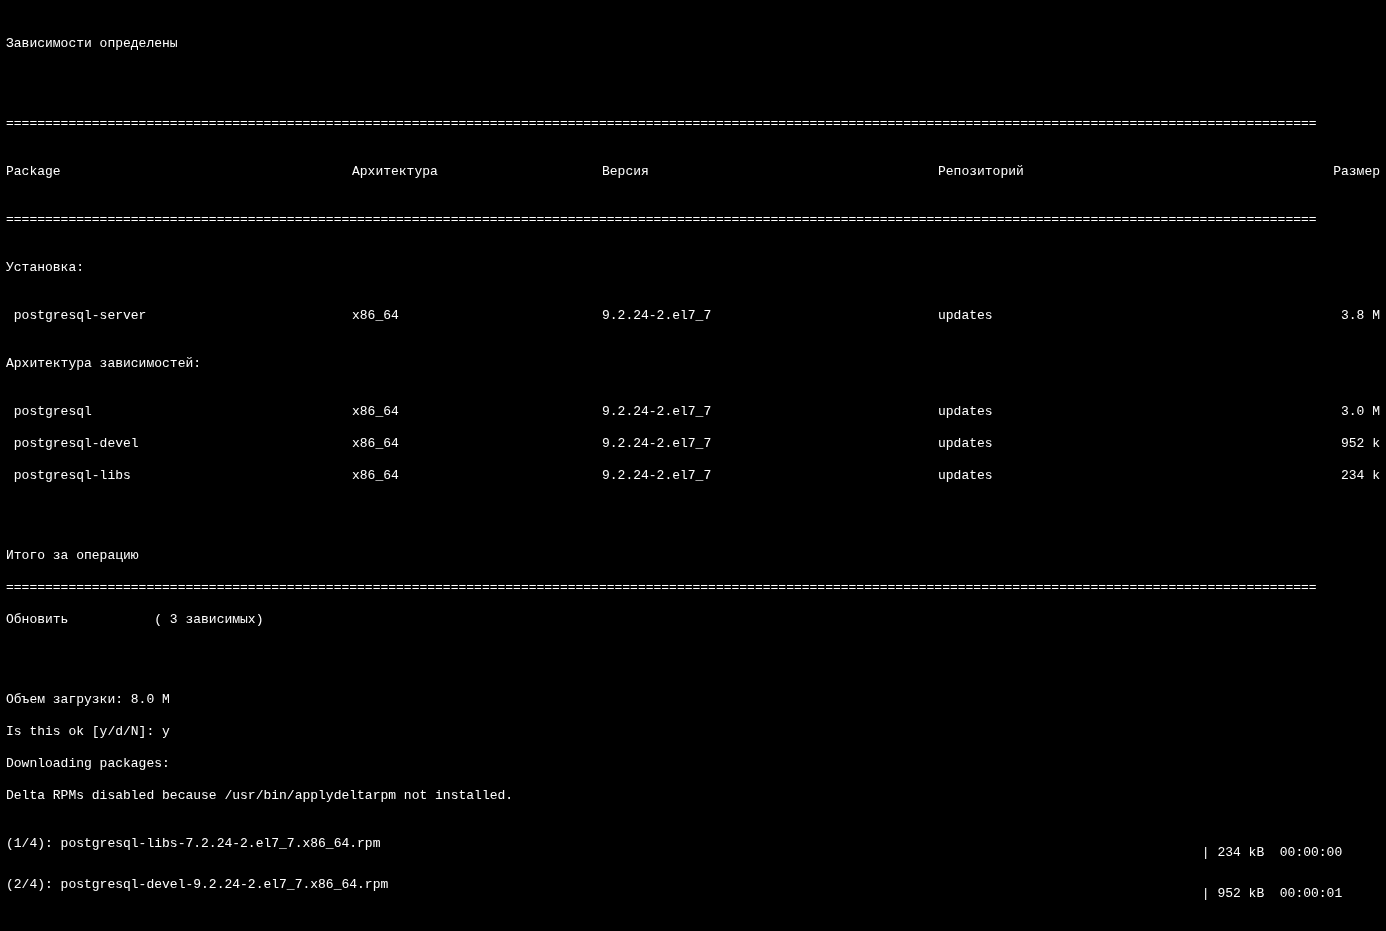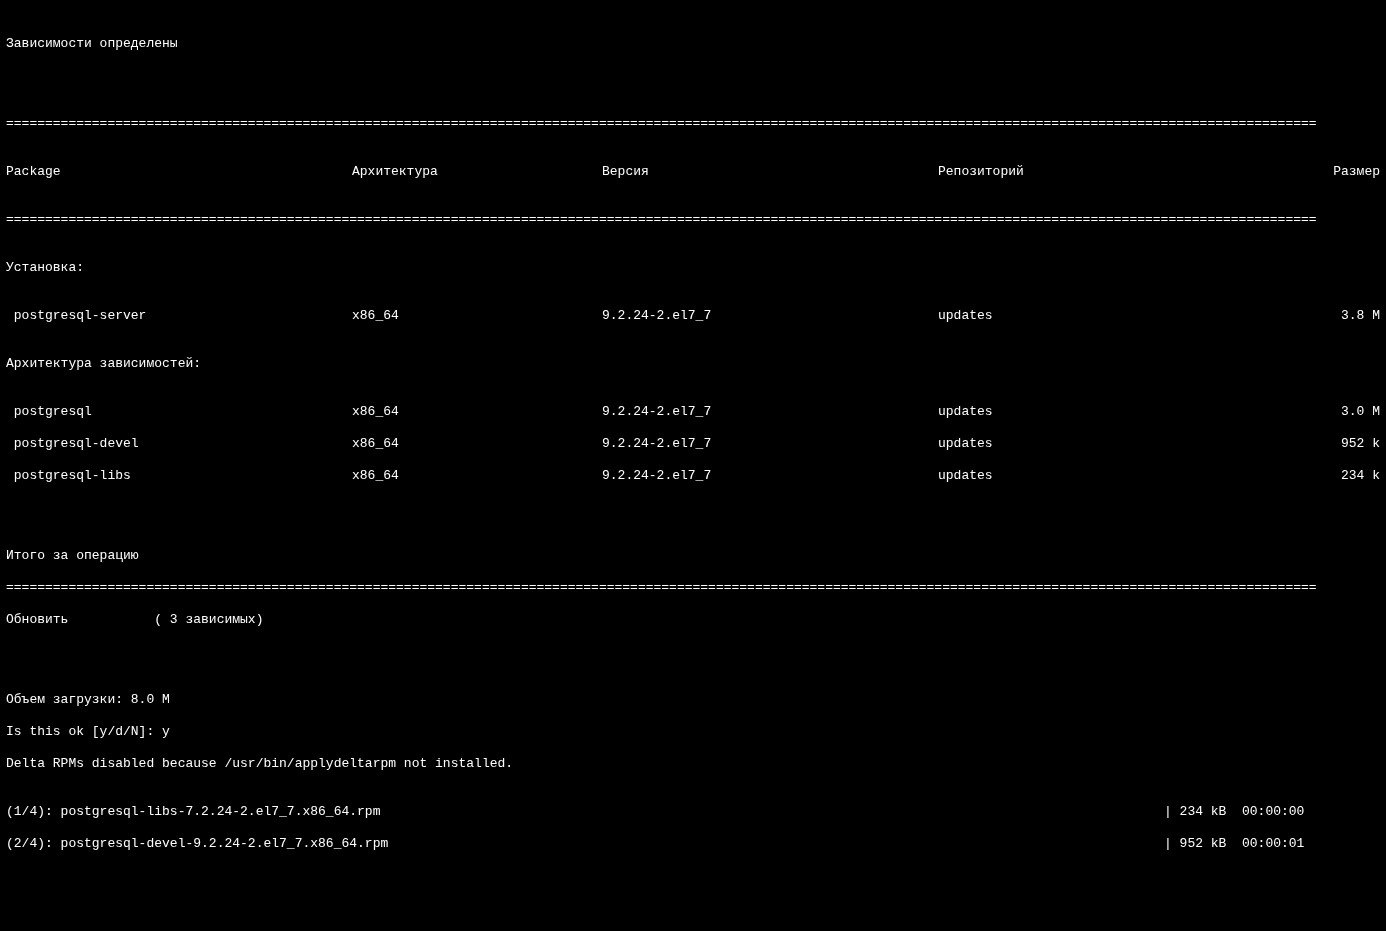--- a/index.html
+++ b/index.html
@@ -23,21 +23,21 @@
   .sep {
     letter-spacing: 0;
   }
   .col-pkg { flex: 0 0 346px; }
   .col-arch { flex: 0 0 250px; }
   .col-ver { flex: 0 0 336px; }
   .col-repo { flex: 1 1 auto; }
   .col-size { flex: 0 0 58px; text-align: right; padding-right: 0; }
 
   .dl-left { flex: 1 1 auto; }
-  .dl-right { flex: 0 0 216px; text-align: left; }
+  .dl-right { flex: 0 0 216px; text-align: center; margin-top: 9px; }
 </style>
 </head>
 <body>
 
 <div class="terminal">
 
 <div>Зависимости определены</div>
 <div>&nbsp;</div>
 
 <div class="sep">========================================================================================================================================================================</div>
@@ -87,20 +87,21 @@
 </div>
 
 <div>&nbsp;</div>
 <div>Итого за операцию</div>
 <div class="sep">========================================================================================================================================================================</div>
 <div>Обновить           ( 3 зависимых)</div>
 
 <div>&nbsp;</div>
 <div>Объем загрузки: 8.0 M</div>
 <div>Is this ok [y/d/N]: y</div>
+<div>Downloading packages:</div>
 <div>Delta RPMs disabled because /usr/bin/applydeltarpm not installed.</div>
 
 <div class="row">
   <div class="dl-left">(1/4): postgresql-libs-7.2.24-2.el7_7.x86_64.rpm</div>
   <div class="dl-right">| 234 kB  00:00:00</div>
 </div>
 <div class="row">
   <div class="dl-left">(2/4): postgresql-devel-9.2.24-2.el7_7.x86_64.rpm</div>
   <div class="dl-right">| 952 kB  00:00:01</div>
 </div>

